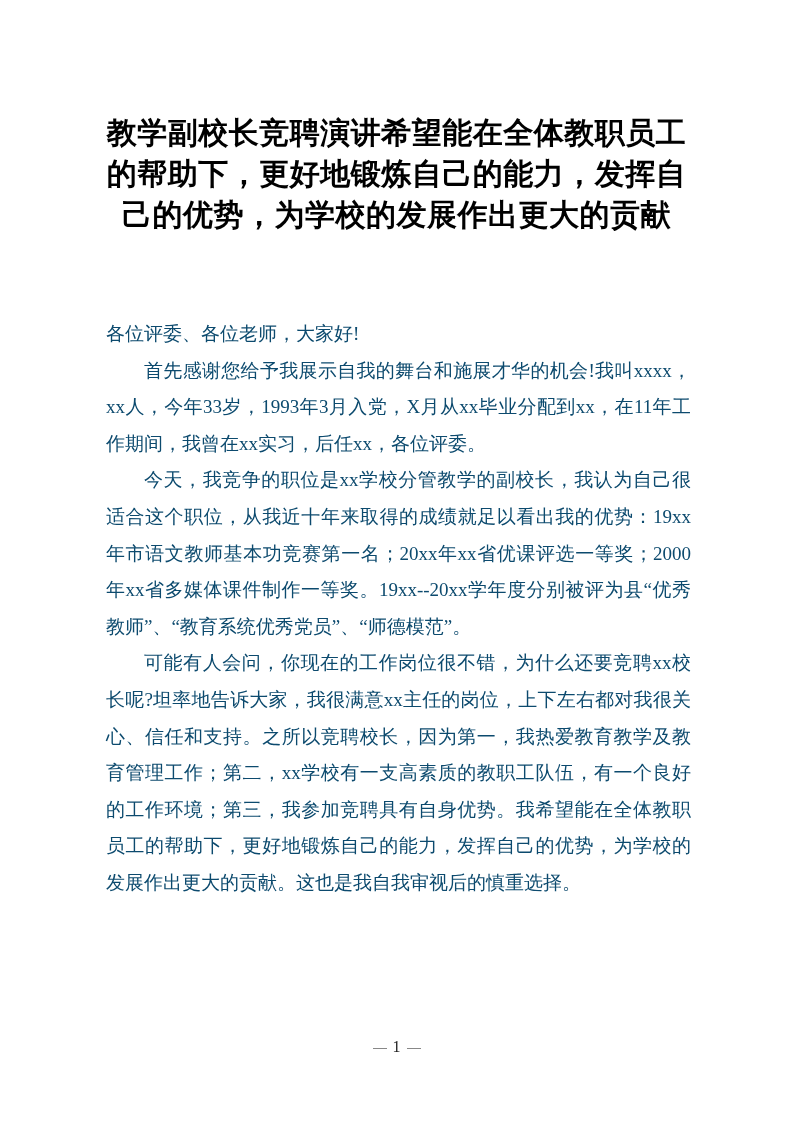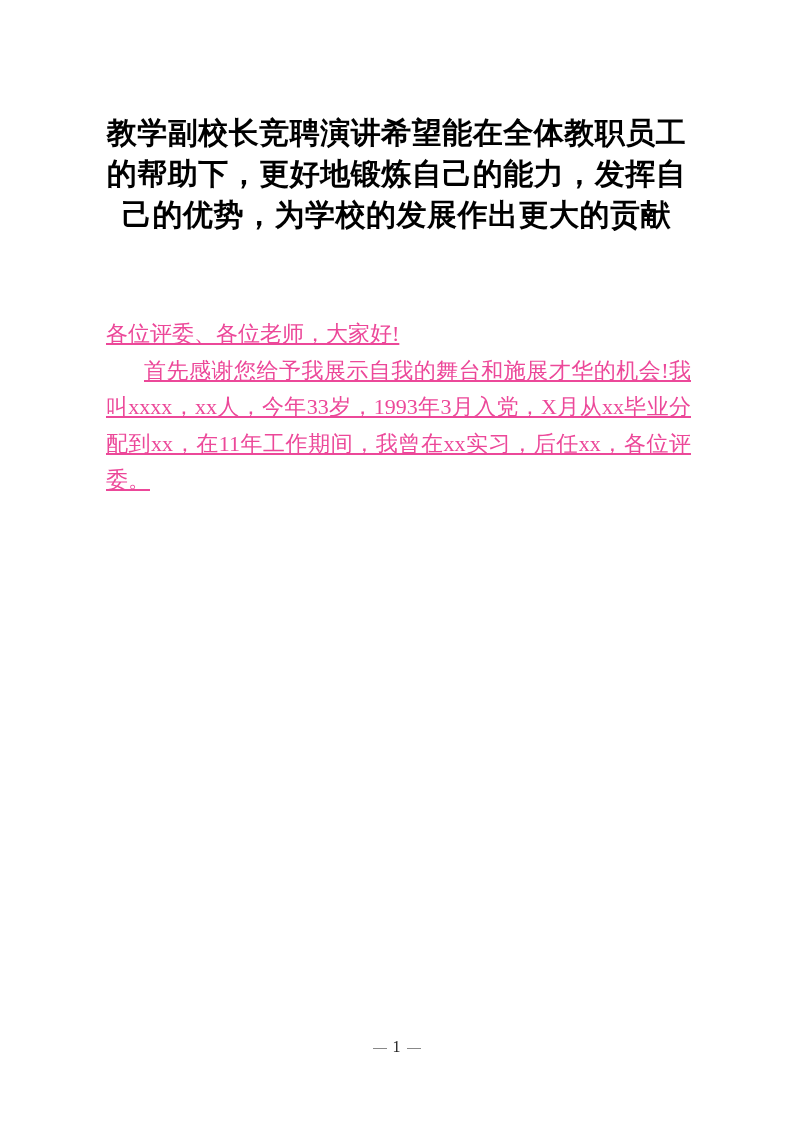--- a/index.html
+++ b/index.html
@@ -7,39 +7,40 @@
     .page { position: absolute; left: 0; top: 0; width: 707px; height: 1122px; background: #fff; }
     .title {
       position: absolute; left: 104px; top: 112px; width: 585px;
       font-family: "DejaVu Sans", sans-serif; font-weight: bold;
       font-size: 30px; line-height: 41px; color: #000; text-align: center;
       letter-spacing: 0.5px;
     }
     .body {
       position: absolute; left: 106px; top: 316px; width: 585px;
       font-family: "Liberation Serif", "DejaVu Serif", serif;
-      font-size: 22px; line-height: 36.6px; color: #ec4899;
+      font-size: 19px; line-height: 36.6px; color: #0c4a6e;
       text-align: justify;
-      text-decoration: underline;
     }
     .body p { margin: 0; }
     .body p.indent { text-indent: 38px; }
     .footer {
       position: absolute; left: 0; top: 1038px; width: 793px; text-align: center;
       font-family: "Liberation Serif", serif; font-size: 16px; color: #222;
     }
     .footer .dash { display: inline-block; width: 14px; height: 1px; background: #888; vertical-align: middle; margin: 0 6px; }
   </style>
 </head>
 <body>
 
 <div class="page">
   <div class="title">教学副校长竞聘演讲希望能在全体教职员工的帮助下，更好地锻炼自己的能力，发挥自己的优势，为学校的发展作出更大的贡献</div>
 
   <div class="body">
     <p>各位评委、各位老师，大家好!</p>
     <p class="indent">首先感谢您给予我展示自我的舞台和施展才华的机会!我叫xxxx，xx人，今年33岁，1993年3月入党，X月从xx毕业分配到xx，在11年工作期间，我曾在xx实习，后任xx，各位评委。</p>
+    <p class="indent">今天，我竞争的职位是xx学校分管教学的副校长，我认为自己很适合这个职位，从我近十年来取得的成绩就足以看出我的优势：19xx年市语文教师基本功竞赛第一名；20xx年xx省优课评选一等奖；2000年xx省多媒体课件制作一等奖。19xx--20xx学年度分别被评为县“优秀教师”、“教育系统优秀党员”、“师德模范”。</p>
+    <p class="indent">可能有人会问，你现在的工作岗位很不错，为什么还要竞聘xx校长呢?坦率地告诉大家，我很满意xx主任的岗位，上下左右都对我很关心、信任和支持。之所以竞聘校长，因为第一，我热爱教育教学及教育管理工作；第二，xx学校有一支高素质的教职工队伍，有一个良好的工作环境；第三，我参加竞聘具有自身优势。我希望能在全体教职员工的帮助下，更好地锻炼自己的能力，发挥自己的优势，为学校的发展作出更大的贡献。这也是我自我审视后的慎重选择。</p>
   </div>
 
   <div class="footer">
     <span class="dash"></span><span>1</span><span class="dash"></span>
   </div>
 </div>
 
 </body></html>

